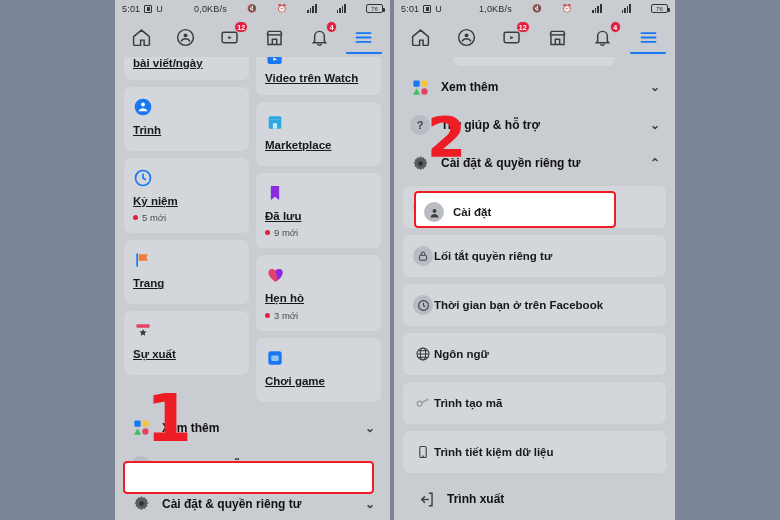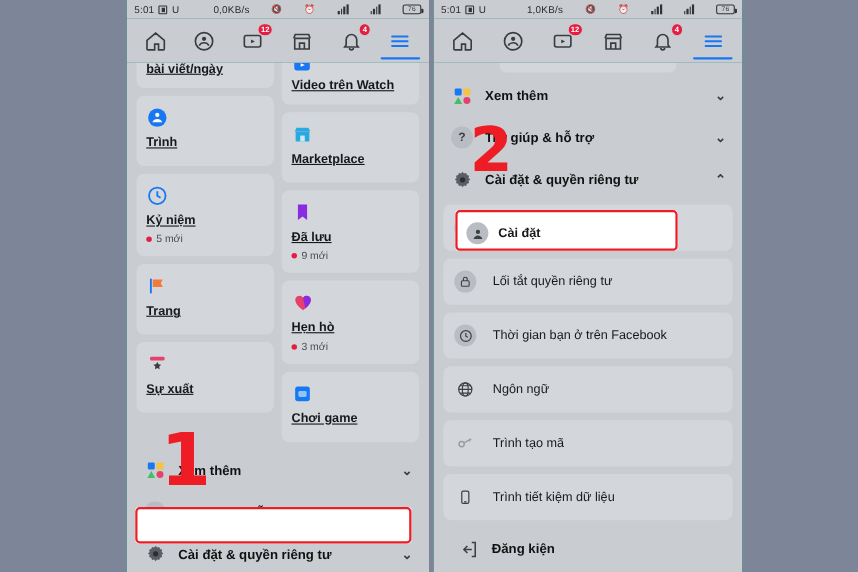--- a/index.html
+++ b/index.html
@@ -13,21 +13,21 @@
     position: relative;
     width: 780px; height: 520px;
     background: #7d8699;
   }
 
   
   .panel {
     position: absolute;
     top: 0;
     height: 520px;
-    background: #0f766e;
+    background: #bef264;
     overflow: hidden;
   }
   .panel-left  { left: 115px; width: 275px; }
   .panel-right { left: 394px; width: 281px; }
 
   
   .gutter {
     position: absolute;
     top: 0; height: 520px;
     background: #7d8699;
@@ -172,29 +172,29 @@
     font-weight: bold;
     position: relative;
   }
   .row .chev { margin-left: auto; color: #3b3d40; font-size: 12px; }
   .row-ico { width: 22px; height: 22px; display: flex; align-items: center; justify-content: center; flex: none; }
 
   
   .subrow {
     display: flex;
     align-items: center;
-    gap: 15px;
+    gap: 1px;
     height: 42px;
     margin: 0 9px 7px 9px;
     padding: 0 10px;
     background: #d3d6da;
     border-radius: 7px;
     font-size: 11.5px;
     color: #17181a;
-    font-weight: normal;
+    font-weight: bold;
   }
 
   
   .chip {
     width: 20px; height: 20px; border-radius: 50%;
     background: #b9bcc2;
     display: flex; align-items: center; justify-content: center;
     color: #3c3f44; font-size: 11px; font-weight: bold; flex: none;
   }
 
@@ -616,21 +616,21 @@
         </div>
 
         <div class="row" style="margin:4px 15px 0 15px;">
           <span class="row-ico">
             <svg width="19" height="19" viewBox="0 0 24 24" fill="none" stroke="#3c3f44" stroke-width="1.8">
                 <path d="M15 4h4v16h-4"></path>
                 <path d="M10 8l-4 4 4 4"></path>
                 <path d="M6 12h9"></path>
               </svg>
           </span>
-          <span>Đăng kiện</span>
+          <span>Trình xuất</span>
         </div>
       </div>
     </div>
 
     <div class="white-cover" style="left:20px; top:191px; width:202px; height:37px; z-index:2;"></div>
     <div class="hl-box" style="left:20px; top:191px; width:202px; height:37px; z-index:4;"></div>
     <div style="position:absolute; left:30px; top:202px; z-index:5; display:flex; align-items:center; gap:9px; font-size:11.5px; font-weight:bold; color:#17181a;">
       <span class="chip">
         <svg width="13" height="13" viewBox="0 0 24 24" fill="#3c3f44">
             <circle cx="12" cy="9" r="3.6"></circle>

